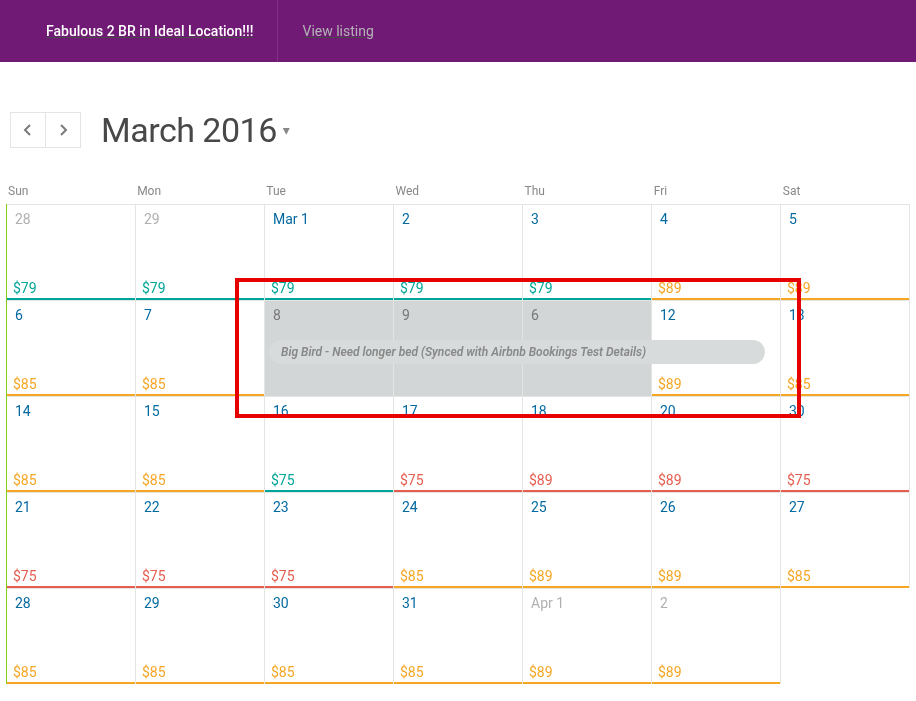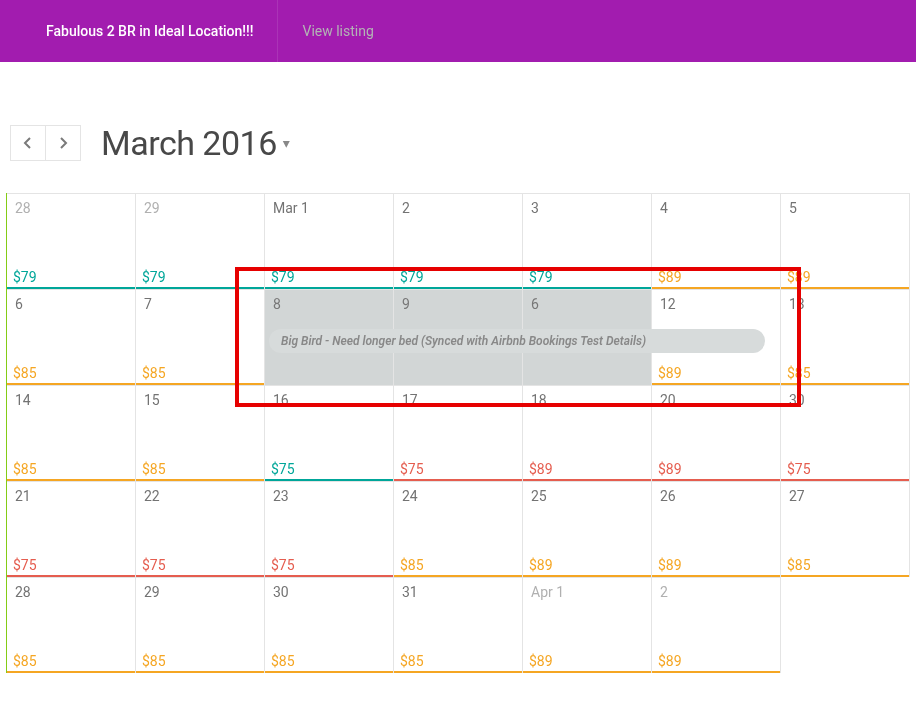--- a/index.html
+++ b/index.html
@@ -1,34 +1,34 @@
 <!DOCTYPE html>
 <html><head>
 <meta charset="utf-8">
 <style>
   * { box-sizing: border-box; margin: 0; padding: 0; }
   body { font-family: -apple-system, BlinkMacSystemFont, "Segoe UI", Roboto, Helvetica, Arial, sans-serif; background: #fff; color: #484848; width: 916px; }
-  .topbar { background: #a21caf; height: 62px; display: flex; align-items: stretch; }
+  .topbar { background: #701a75; height: 62px; display: flex; align-items: stretch; text-decoration: underline; }
   .topbar .spacer-left { width: 22px; }
   .topbar .listing-title { display: flex; align-items: center; padding: 0 24px; color: #fff; font-size: 14px; font-weight: 500; border-right: 1px solid rgba(255,255,255,0.1); }
   .topbar .view-listing { display: flex; align-items: center; padding: 0 24px; color: #b3b4b5; font-size: 14px; cursor: pointer; }
-  .page { padding: 61px 6px 0 6px; }
+  .page { padding: 48px 6px 0 6px; }
   .month-header { display: flex; align-items: center; gap: 20px; margin-bottom: 30px; padding-left: 4px; }
   .nav-controls { display: flex; }
   .nav-btn { width: 36px; height: 36px; border: 1px solid #e4e4e4; background: #fff; display: flex; align-items: center; justify-content: center; cursor: pointer; }
   .nav-btn + .nav-btn { margin-left: -1px; }
   .nav-btn svg { width: 12px; height: 12px; stroke: #7a7a7a; stroke-width: 2; fill: none; }
   .month-title { font-size: 34px; font-weight: 400; color: #484848; letter-spacing: -0.5px; display: flex; align-items: center; gap: 6px; cursor: pointer; }
   .month-title .caret { font-size: 14px; color: #888; }
   .calendar-wrap { position: relative; }
   .dow-row { display: grid; grid-template-columns: repeat(7, 1fr); }
   .dow { font-size: 12px; color: #888; padding: 4px 2px 6px 2px; }
   .grid { display: grid; grid-template-columns: repeat(7, 1fr); border-left: 1px solid #84cc16; position: relative; }
   .cell { border-right: 1px solid #e4e4e4; border-top: 1px solid #e4e4e4; height: 96px; position: relative; cursor: pointer; }
-  .cell .daynum { position: absolute; top: 6px; left: 8px; font-size: 14px; color: #737373; }
+  .cell .daynum { position: absolute; top: 6px; left: 8px; font-size: 14px; color: #0369a1; }
   .cell.prev .daynum, .cell.next .daynum { color: #b0b0b0; }
   .cell .price { position: absolute; bottom: 4px; left: 6px; font-size: 14px; font-weight: 400; }
   .cell .underline { position: absolute; bottom: 0; left: 0; right: 0; height: 2px; }
   .teal  { color: #00a699; }
   .orange{ color: #f5a623; }
   .redtx { color: #e55d4f; }
   .u-teal   { background: #00a699; }
   .u-orange { background: #f5a623; }
   .u-red    { background: #e55d4f; }
   
@@ -77,20 +77,29 @@
           </svg>
       </div>
     </div>
     <div class="month-title">
       <span>March 2016</span>
       <span class="caret">▾</span>
     </div>
   </div>
 
   <div class="calendar-wrap">
+    <div class="dow-row">
+      <div class="dow">Sun</div>
+      <div class="dow">Mon</div>
+      <div class="dow">Tue</div>
+      <div class="dow">Wed</div>
+      <div class="dow">Thu</div>
+      <div class="dow">Fri</div>
+      <div class="dow">Sat</div>
+    </div>
 
     <div class="grid" id="grid">
 
       <div class="cell prev">
           <div class="daynum">28</div>
           <div class="price teal">$79</div>
           <div class="underline u-teal"></div>
         </div>
         <div class="cell prev">
           <div class="daynum">29</div>

